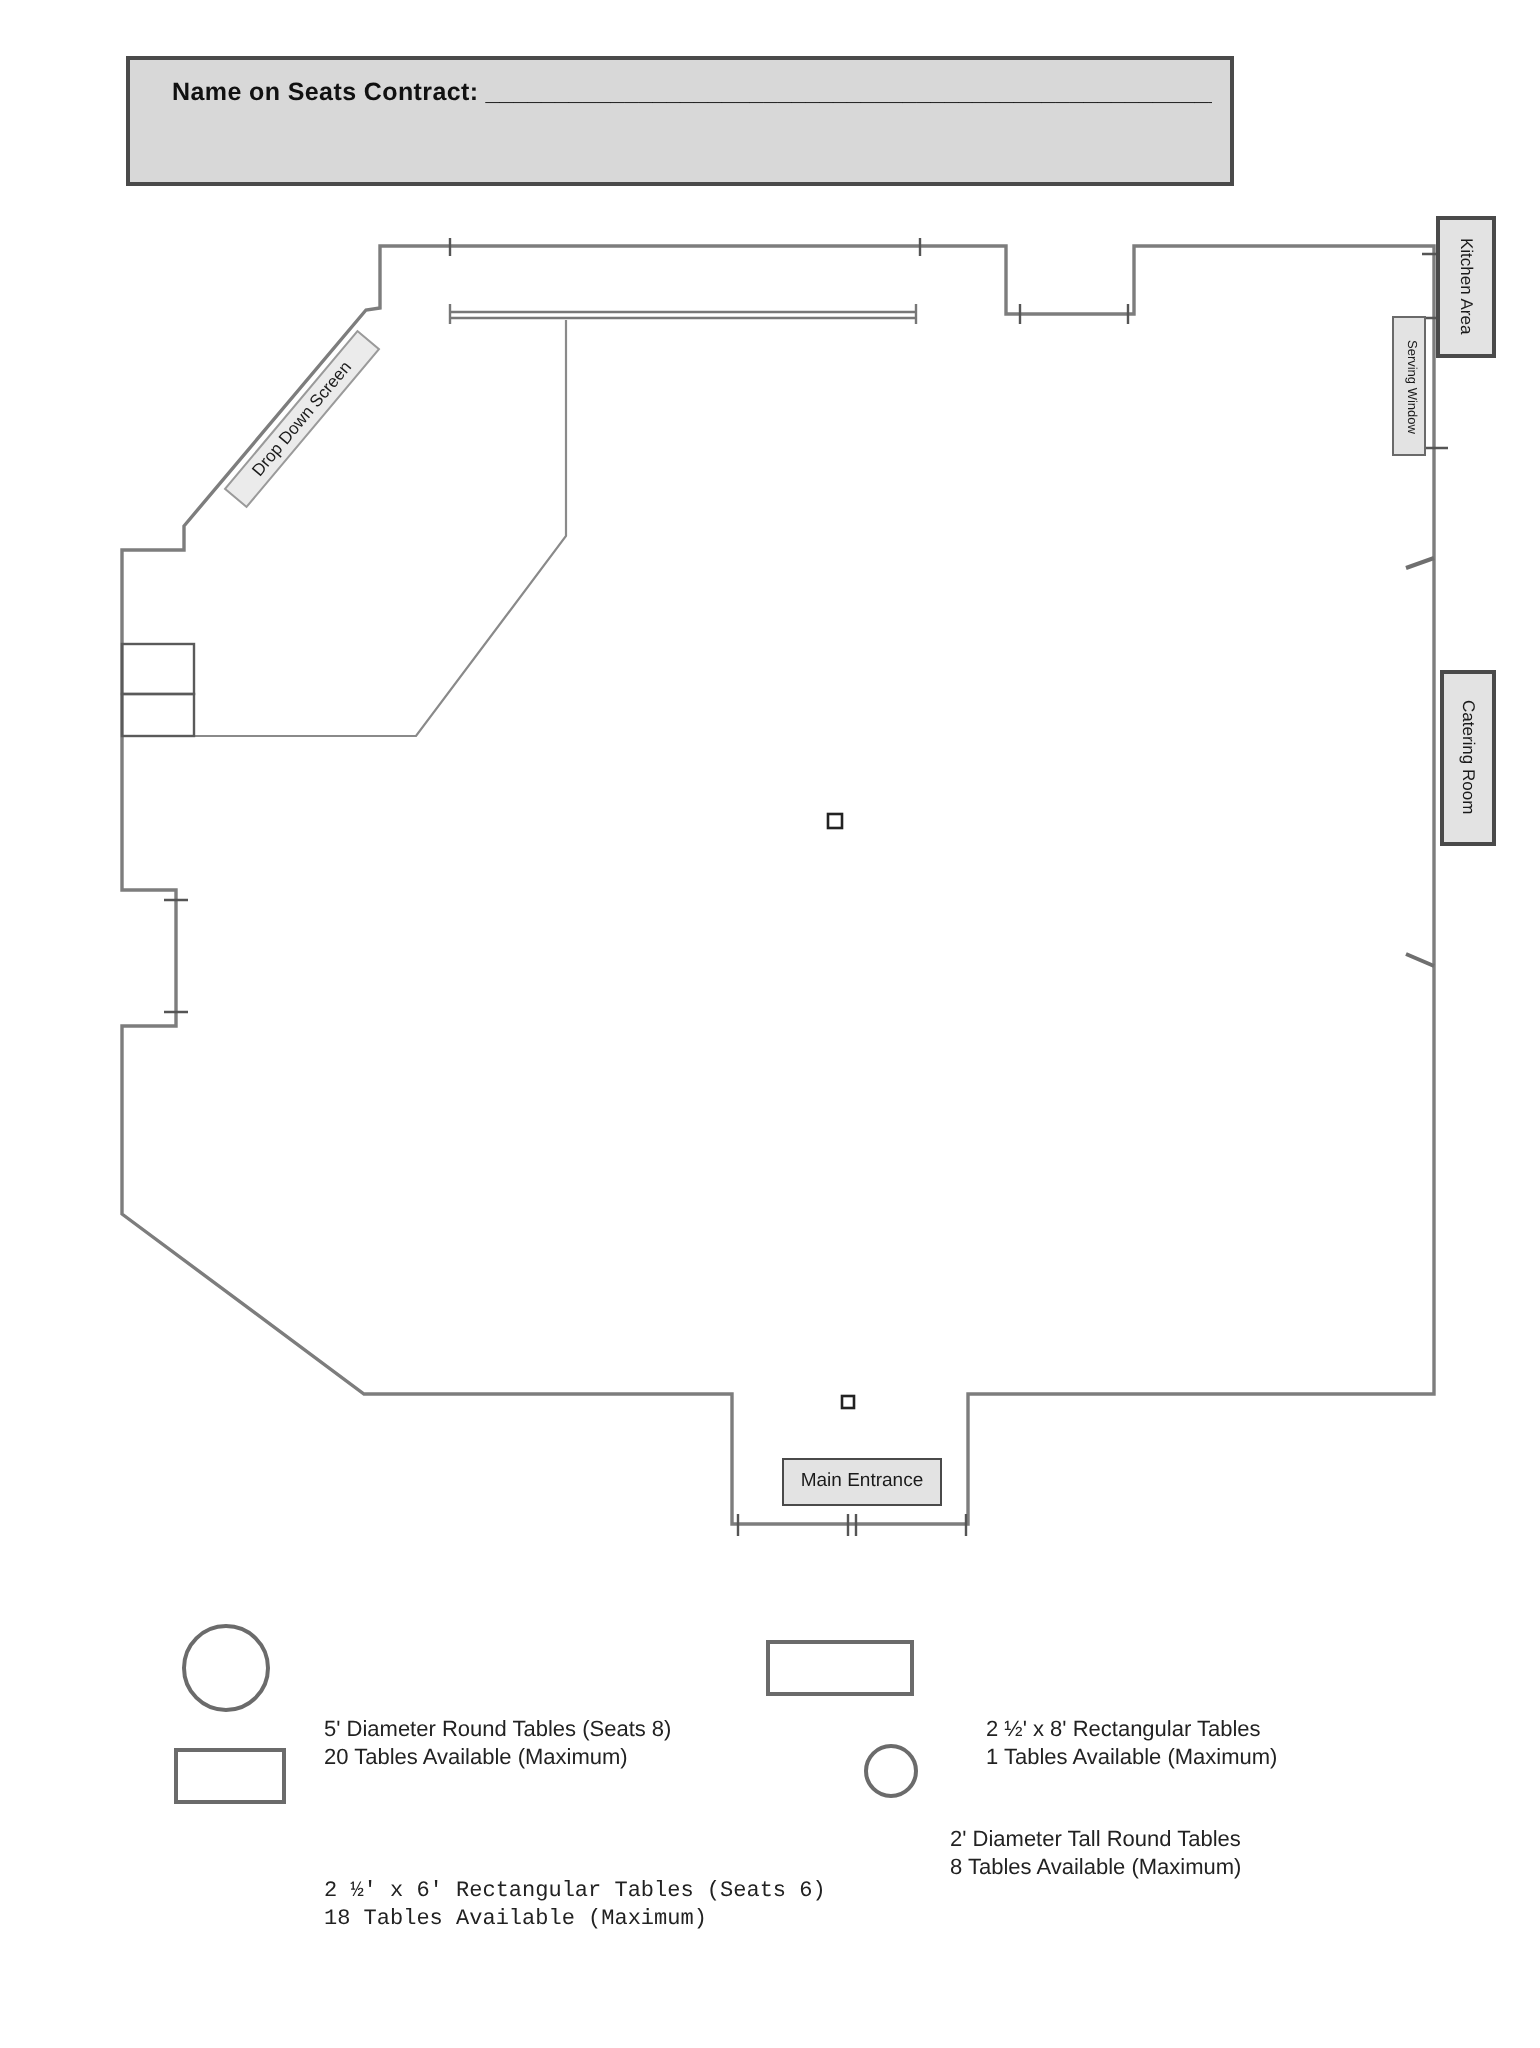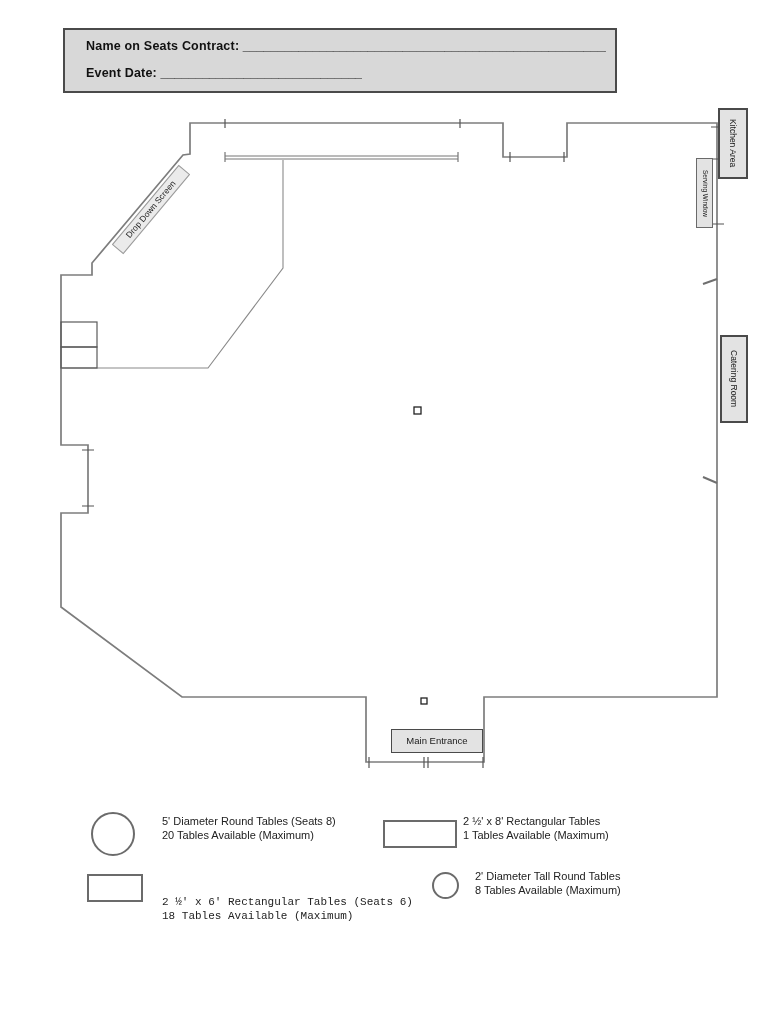--- a/index.html
+++ b/index.html
@@ -23,49 +23,46 @@
   .plan-svg{position:absolute;left:0;top:0;width:770px;height:1024px;}
   .plan-label{
     position:absolute;box-sizing:border-box;background:#e3e3e3;
     display:flex;align-items:center;justify-content:center;text-align:center;
     color:#1a1a1a;line-height:1.05;
   }
   .vert{writing-mode:vertical-rl;text-orientation:mixed;}
   .lbl-kitchen{left:718px;top:108px;width:30px;height:71px;border:2px solid #4a4a4a;font-size:8.5px;}
   .lbl-serving{left:696px;top:158px;width:17px;height:70px;border:1px solid #6a6a6a;font-size:6.5px;}
   .lbl-catering{left:720px;top:335px;width:28px;height:88px;border:2px solid #4a4a4a;font-size:8.5px;}
-  .lbl-entrance{left:391px;top:729px;width:92px;height:24px;border:1.5px solid #4a4a4a;font-size:9.5px;}
+  .lbl-entrance{left:391px;top:729px;width:80px;height:24px;border:1.5px solid #4a4a4a;font-size:9.5px;}
   .lbl-screen{
     left:99px;top:202px;width:104px;height:15px;border:1px solid #9a9a9a;background:#ebebeb;
     font-size:8.5px;transform:rotate(-50deg);transform-origin:center center;white-space:nowrap;
   }
   
   .legend-shape{position:absolute;box-sizing:border-box;border:2px solid #6b6b6b;background:#fff;}
   .shape-circle{border-radius:50%;}
   .lg-circle-big{left:91px;top:812px;width:44px;height:44px;}
   .lg-rect-wide{left:383px;top:820px;width:74px;height:28px;}
   .lg-rect{left:87px;top:874px;width:56px;height:28px;}
   .lg-circle-small{left:432px;top:872px;width:27px;height:27px;}
-  .legend-text{position:absolute;font-size:11px;line-height:13.5px;color:#222;white-space:nowrap;}
+  .legend-text{position:absolute;font-size:11px;line-height:13.5px;color:#222;white-space:nowrap;margin-top:44px;}
   .lt-1{left:162px;top:815px;}
-  .lt-2{left:463px;top:815px;}
+  .lt-2{left:493px;top:815px;}
   .lt-3{left:162px;top:896px;font-family:Liberation Mono, monospace;}
   .lt-4{left:475px;top:870px;}
 </style>
 </head>
 <body>
 
 <div class="page">
 
   <div class="header-box">
     <div class="header-line l1">
       <span>Name on Seats Contract:</span><span class="blank"> ______________________________________________________</span>
-    </div>
-    <div class="header-line l2">
-      <span>Event Date:</span><span class="blank"> _____________________________</span>
     </div>
   </div>
 
   <svg class="plan-svg" viewBox="0 0 770 1024" xmlns="http://www.w3.org/2000/svg">
 
     <path d="M190,123 H503 V157 H567 V123 H717 V697 H484 V762 H366 V697 H182 L61,607 V513 H88 V445 H61 V275 H92 V263 L183,155 L190,154 Z" fill="none" stroke="#7d7d7d" stroke-width="1.7"></path>
 
     <path d="M225,152 V162 M225,156 H458 M225,159 H458 M458,152 V162" fill="none" stroke="#777777" stroke-width="1.2"></path>
 
     <path d="M283,160 V268 L208,368 H61" fill="none" stroke="#8a8a8a" stroke-width="1.1"></path>

